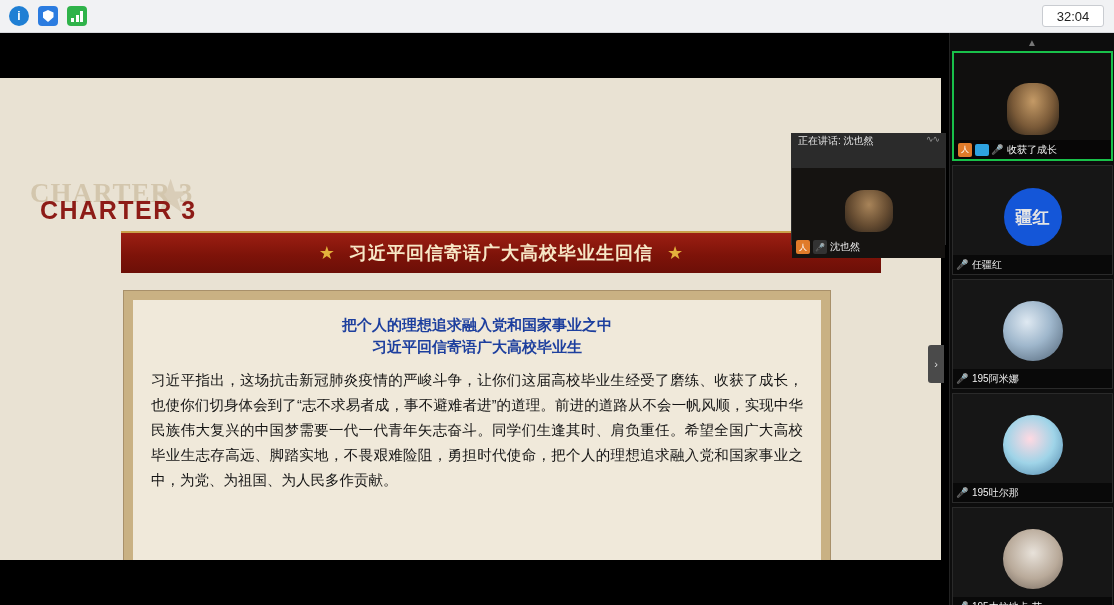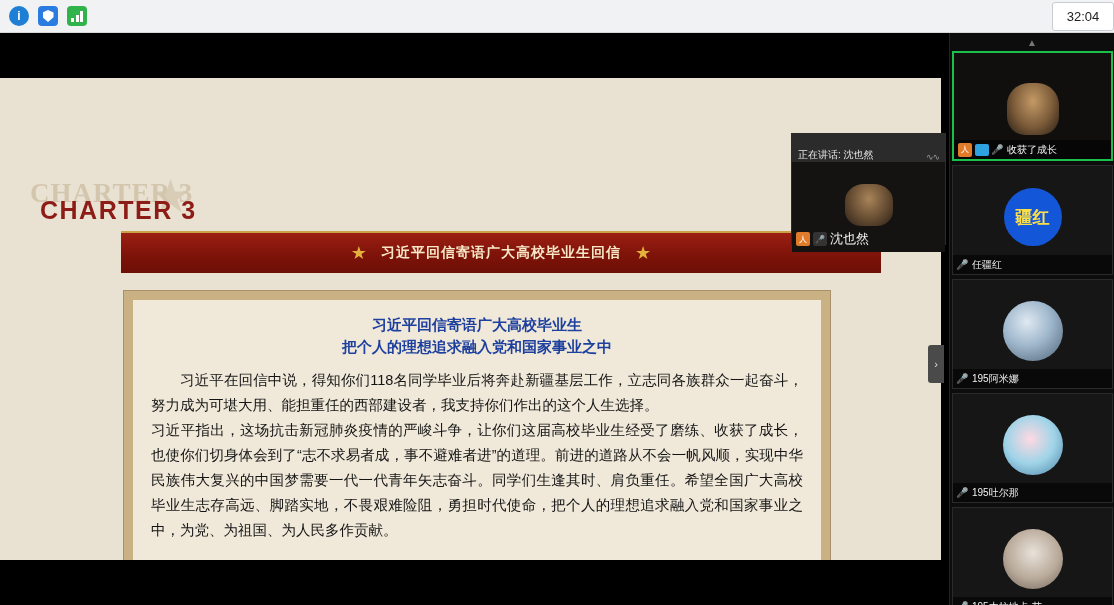--- a/index.html
+++ b/index.html
@@ -33,22 +33,22 @@
   .ticon.shield { background: #2b7ce0; }
   .ticon.chart { background: #2fb34a; }
   .shield-glyph { width: 11px; height: 12px; background: #fff;
      clip-path: polygon(50% 0%, 100% 20%, 100% 60%, 50% 100%, 0% 60%, 0% 20%); }
   .bars { display: flex; align-items: flex-end; gap: 1.5px; height: 11px; }
   .bars i { display: block; width: 3px; background: #fff; }
   .bars i:nth-child(1) { height: 4px; }
   .bars i:nth-child(2) { height: 7px; }
   .bars i:nth-child(3) { height: 11px; }
   .timer-box {
-    margin-left: auto; 
-    min-width: 62px; height: 29px;
+    margin-left: auto; margin-right: 10px;
+    min-width: 62px; height: 22px;
     background: #fff; border: 1px solid #c9ccd1; border-radius: 3px;
     display: flex; align-items: center; justify-content: center;
     font-size: 13px; color: #222;
     font-family: "Liberation Sans", sans-serif;
   }
 
   
   .stage {
     position: absolute; left: 0; top: 33px;
     width: 949px; height: 572px;
@@ -97,21 +97,21 @@
   }
   .banner {
     position: absolute; left: 121px; top: 153px;
     width: 760px; height: 42px;
     background: linear-gradient(180deg,#9c1f13 0%, #7e1309 55%, #6c0f07 100%);
     border-top: 2px solid #c9a24a;
     display: flex; align-items: center; justify-content: center;
     gap: 14px;
   }
   .banner-text {
-    color: #f7e7c6; font-size: 14px; font-weight: bold;
+    color: #f7e7c6; font-size: 18px; font-weight: bold;
     letter-spacing: 1px;
   }
   .banner-star { color: #e3b23c; font-size: 18px; }
 
   .card {
     position: absolute; left: 124px; top: 213px;
     width: 706px; height: 345px;
     background: #f0e9da;
     border: 9px solid #c9b183;
     outline: 1px solid #a8906a;
@@ -140,22 +140,22 @@
   }
 
   
   .pip {
     position: absolute; left: 791px; top: 100px;
     width: 155px; height: 112px;
     background: #141414;
     border: 1px solid #2c2c2c;
   }
   .pip-head {
-    height: 28px; background: #2b2b2b;
-    display: flex; align-items: flex-end; padding: 0 6px;
+    height: 34px; background: #2b2b2b;
+    display: flex; align-items: flex-start; padding: 0 6px;
     font-size: 10px; color: #e6e6e6;
   }
   .pip-head .wave { margin-left: auto; color: #9a9a9a; letter-spacing: -1px; font-size: 9px;}
   .pip-body { position: relative; height: 90px; background: #151311; overflow: hidden; }
   .pip-person {
     position: absolute; left: 50%; top: 22px; transform: translateX(-50%);
     width: 48px; height: 42px;
     background: radial-gradient(ellipse at 50% 35%, #b08a5d 0%, #6a4f33 55%, #2a2119 100%);
     border-radius: 40% 40% 35% 35%;
     opacity: .95;
@@ -164,21 +164,21 @@
     position: absolute; left: 4px; bottom: 4px;
     display: flex; align-items: center; gap: 3px;
   }
   .mini-badge {
     width: 14px; height: 14px; border-radius: 2px;
     display: flex; align-items: center; justify-content: center;
     font-size: 8px; color: #fff;
   }
   .mb-orange { background: #e07b2a; }
   .mb-mic { background: #333; }
-  .pip-name { font-size: 13px; color: #f0f0f0; }
+  .pip-name { font-size: 10px; color: #f0f0f0; }
 
   
   .roster {
     position: absolute; left: 949px; top: 33px;
     width: 165px; height: 572px;
     background: #0d0d0d;
     border-left: 1px solid #222;
   }
   .roster-scroll-up, .roster-scroll-down {
     height: 18px; display: flex; align-items: center; justify-content: center;
@@ -201,21 +201,21 @@
     display: flex; align-items: center; gap: 3px; padding-left: 4px;
     font-size: 10px; color: #f1f1f1;
     white-space: nowrap; overflow: hidden;
   }
   .mic-ico { width: 12px; height: 12px; color: #ddd; font-size: 10px;
              display:flex; align-items:center; justify-content:center; }
   .scr-ico { width: 14px; height: 12px; background: #2ea2e0; border-radius: 2px; }
   .avatar-circle {
     position: absolute; left: 50%; top: 50%; transform: translate(-50%,-55%);
     width: 58px; height: 58px; border-radius: 50%;
-    background: #1456d8; color: #fde047;
+    background: #1456d8; color: #e5e5e5;
     display: flex; align-items: center; justify-content: center;
     font-size: 17px; font-weight: bold;
   }
   .photo {
     position: absolute; left: 50%; top: 50%; transform: translate(-50%,-55%);
     width: 60px; height: 60px; border-radius: 50%;
     overflow: hidden;
   }
   .p1 { background: radial-gradient(circle at 40% 35%, #dfe9f2 0%, #9fb7cc 45%, #4d6073 100%); }
   .p2 { background: radial-gradient(circle at 45% 40%, #ffd9e2 0%, #9fd4e8 50%, #4a7fa5 100%); }
@@ -271,24 +271,23 @@
         <div class="chapter-ghost">CHARTER 3</div>
         <div class="chapter-title">CHARTER 3</div>
 
         <div class="banner">
           <span class="banner-star">★</span>
           <span class="banner-text">习近平回信寄语广大高校毕业生回信</span>
           <span class="banner-star">★</span>
         </div>
 
         <div class="card">
+          <div class="card-h">把个人的理想追求融入党和国家事业之中</div>
           <div class="card-h">习近平回信寄语广大高校毕业生</div>
-          <div class="card-h">把个人的理想追求融入党和国家事业之中</div>
           <div class="card-body">
-            <p>习近平在回信中说，得知你们118名同学毕业后将奔赴新疆基层工作，立志同各族群众一起奋斗，努力成为可堪大用、能担重任的西部建设者，我支持你们作出的这个人生选择。</p>
             <p class="noindent">习近平指出，这场抗击新冠肺炎疫情的严峻斗争，让你们这届高校毕业生经受了磨练、收获了成长，也使你们切身体会到了“志不求易者成，事不避难者进”的道理。前进的道路从不会一帆风顺，实现中华民族伟大复兴的中国梦需要一代一代青年矢志奋斗。同学们生逢其时、肩负重任。希望全国广大高校毕业生志存高远、脚踏实地，不畏艰难险阻，勇担时代使命，把个人的理想追求融入党和国家事业之中，为党、为祖国、为人民多作贡献。</p>
           </div>
         </div>
 
       </div>
     </div>
 
     <div class="stage-handle">›</div>
 
     <div class="pip">

